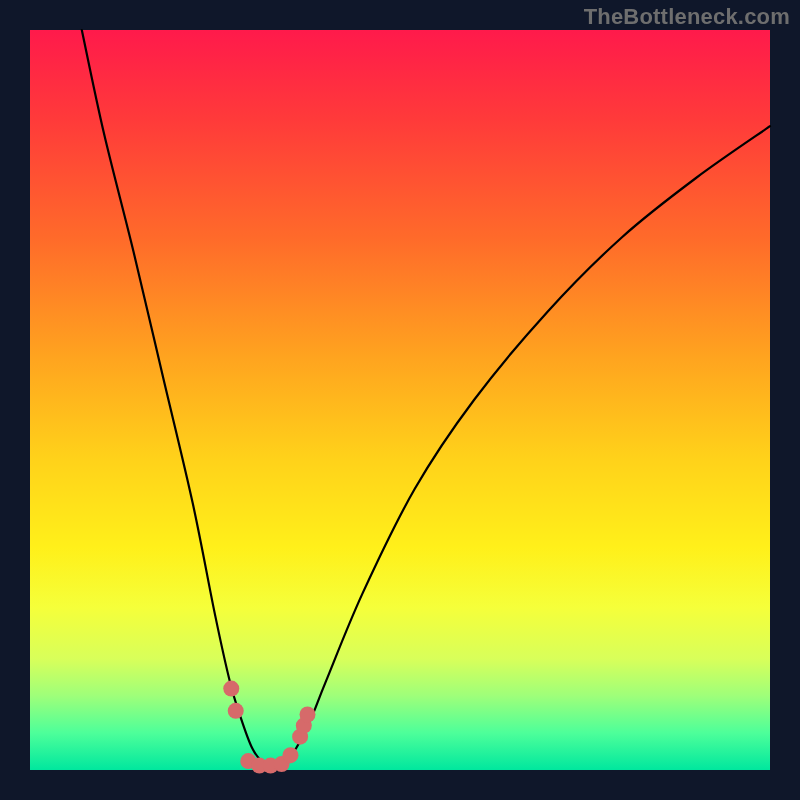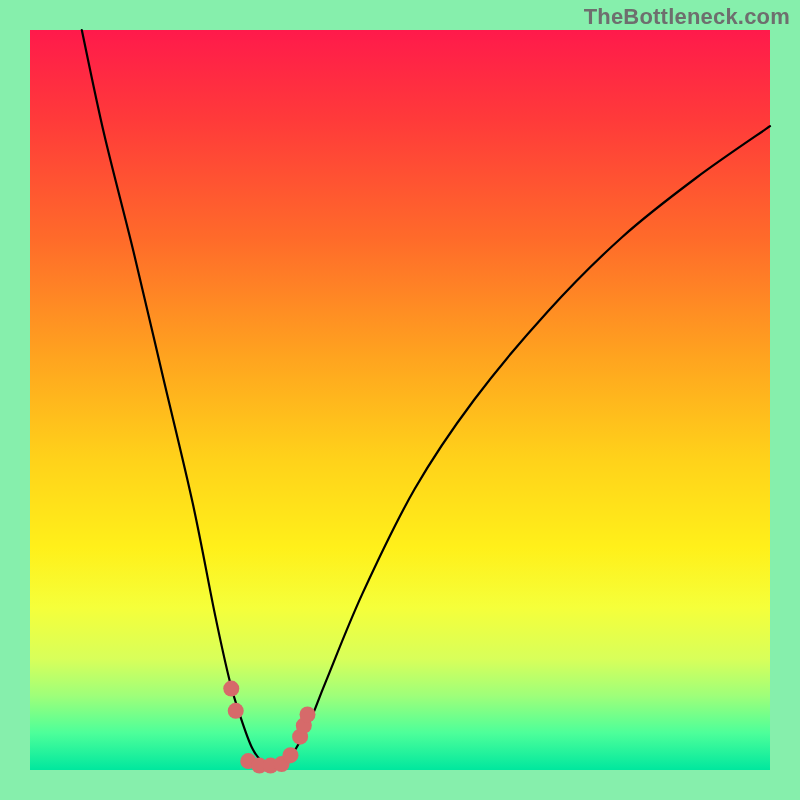--- a/index.html
+++ b/index.html
@@ -6,21 +6,21 @@
     margin: 0;
     padding: 0;
     width: 800px;
     height: 800px;
     background: #000;
     overflow: hidden;
   }
   .frame {
     position: absolute;
     inset: 0;
-    background: #86efac;
+    background: #0f172a;
     padding-left: 44px;
   }
   .plot-area {
     position: absolute;
     left: 30px;
     top: 30px;
     width: 740px;
     height: 740px;
     background: linear-gradient(
       to bottom,

